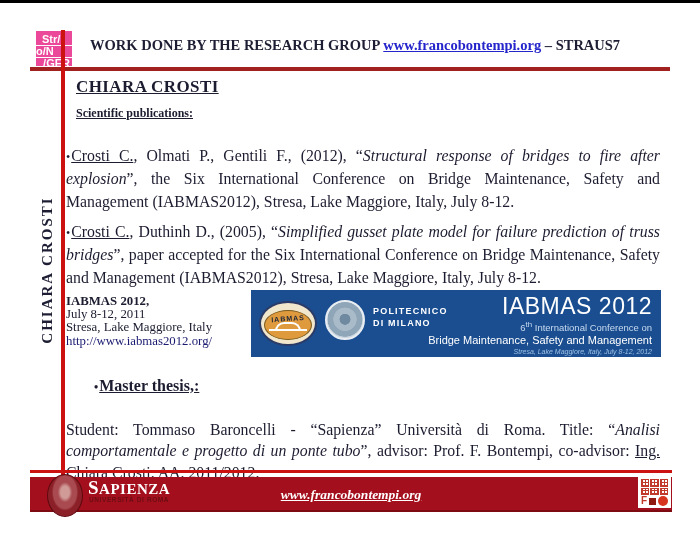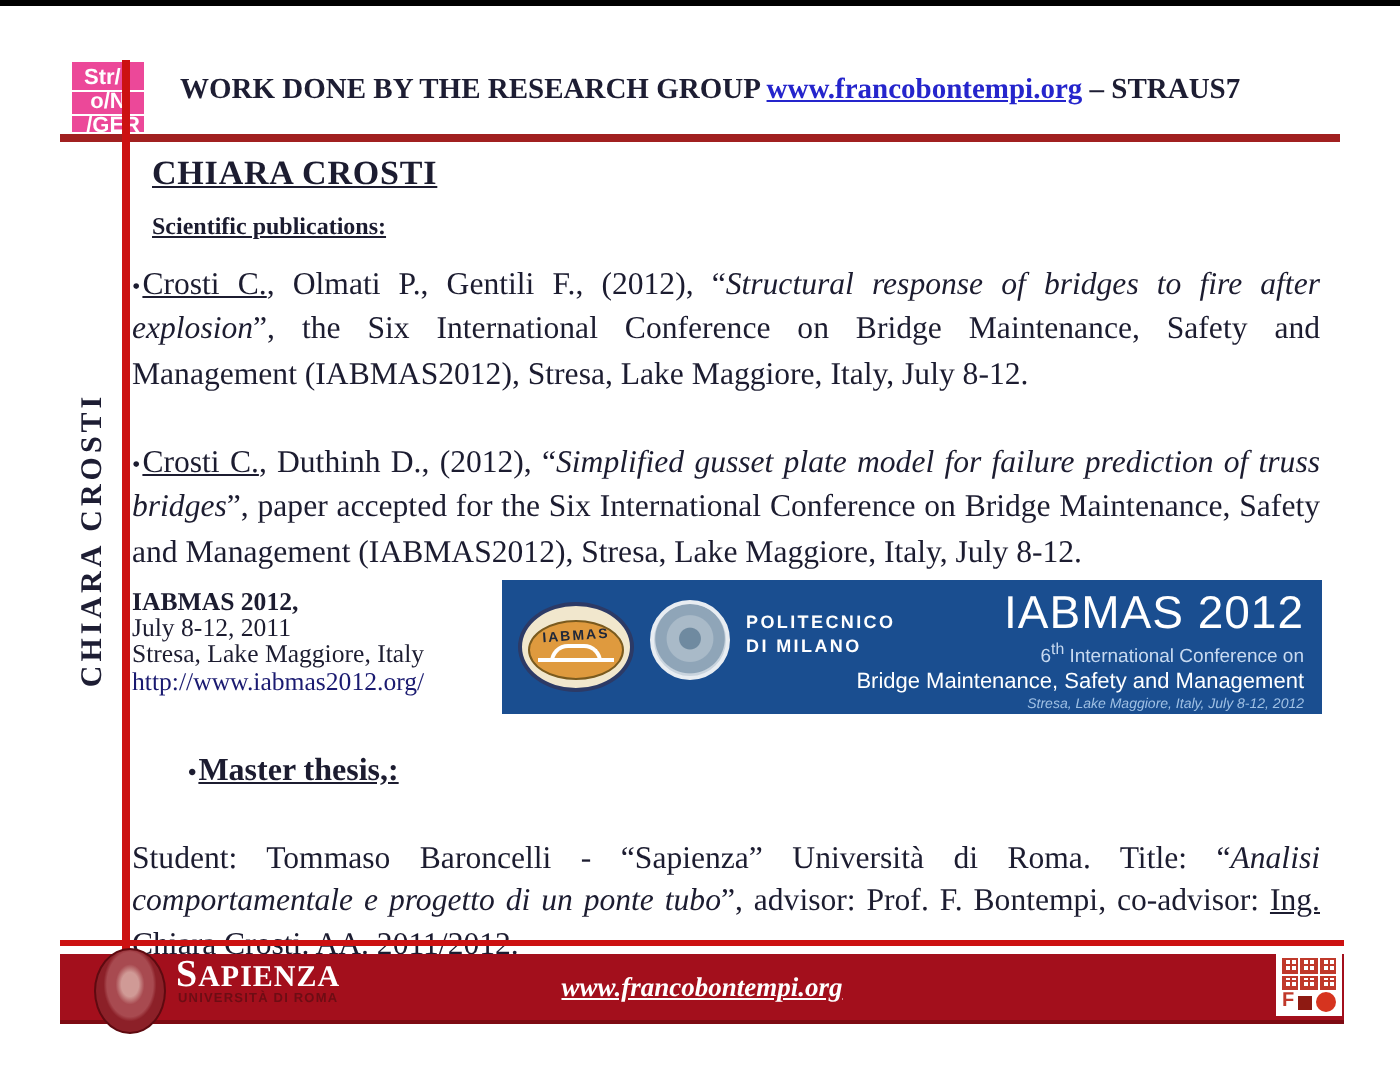--- a/index.html
+++ b/index.html
@@ -5,39 +5,39 @@
   html,body{margin:0;padding:0;background:#ffffff;}
   .slide{position:relative;width:700px;height:542px;background:#fff;overflow:hidden;
          font-family:"Liberation Serif",serif;color:#1c1c30;}
   
   .topline{position:absolute;left:0;top:0;width:700px;height:3px;background:#000;}
   
   .stronger{position:absolute;left:36px;top:31px;width:36px;height:35px;background:#ec4899;
             color:#fff;font-family:"Liberation Sans",sans-serif;font-weight:bold;font-size:11px;
             line-height:11px;box-sizing:border-box;padding-top:3px;}
   .stronger .l1{text-align:left;padding-left:6px;border-bottom:1px solid #fff;}
-  .stronger .l2{text-align:center;border-bottom:1px solid #fff;}
+  .stronger .l2{border-bottom:1px solid #fff;}
   .stronger .l3{text-align:right;padding-right:2px;}
   
   .header-title{position:absolute;left:90px;top:37px;width:580px;font-size:14.5px;font-weight:bold;
                 color:#1d1d33;white-space:nowrap;}
   .header-link{color:#2525cc;text-decoration:underline;cursor:pointer;}
   .hrule{position:absolute;left:30px;top:67px;width:640px;height:4px;background:#a12020;}
   .vrule{position:absolute;left:61px;top:30px;width:4px;height:447px;background:#cc1111;}
   
   .side-wrap{position:absolute;left:47px;top:270px;width:0;height:0;}
   .side-wrap span{position:absolute;transform:translate(-50%,-50%) rotate(-90deg);
                   white-space:nowrap;font-weight:bold;font-size:15px;letter-spacing:2px;color:#1d1d33;}
   
   .page-title{position:absolute;left:76px;top:77px;font-size:17px;font-weight:bold;
               text-decoration:underline;letter-spacing:.4px;}
   .sec-head{position:absolute;left:76px;top:106px;font-size:12px;font-weight:bold;}
   .sec-head .u{text-decoration:underline;}
   .para{position:absolute;left:66px;width:594px;text-align:justify;font-size:15.8px;line-height:22.5px;}
-  .pub1{top:116px;}
+  .pub1{top:129px;}
   .pub2{top:205px;}
   .bullet{font-size:12px;margin-right:1px;}
   .u{text-decoration:underline;}
   .i{font-style:italic;}
   
   .iab-info{position:absolute;left:66px;top:295px;width:182px;font-size:12.8px;line-height:13.2px;}
   .iab-info .b{font-weight:bold;}
   .iab-link{color:#1a1a70;cursor:pointer;text-align:center;}
   
   .banner{position:absolute;left:251px;top:290px;width:410px;height:67px;background:#1a4e90;
@@ -111,21 +111,21 @@
   <div class="side-wrap">
     <span>CHIARA CROSTI</span>
   </div>
 
   <div class="page-title">CHIARA CROSTI</div>
 
   <div class="sec-head"><span class="u">Scientific publications:</span></div>
 
   <p class="para pub1"><span class="bullet">•</span><span class="u">Crosti C.</span><span>, Olmati P., Gentili F., (2012), “</span><span class="i">Structural response of bridges to fire after explosion</span><span>”, the Six International Conference on Bridge Maintenance, Safety and Management (IABMAS2012), Stresa, Lake Maggiore, Italy, July 8-12.</span></p>
 
-  <p class="para pub2"><span class="bullet">•</span><span class="u">Crosti C.</span><span>, Duthinh D., (2012), “</span><span class="i">Simplified gusset plate model for failure prediction of truss bridges</span><span>”, paper accepted for the Six International Conference on Bridge Maintenance, Safety and Management (IABMAS2012), Stresa, Lake Maggiore, Italy, July 8-12.</span></p>
+  <p class="para pub2"><span class="bullet">•</span><span class="u">Crosti C.</span><span>, Duthinh D., (2005), “</span><span class="i">Simplified gusset plate model for failure prediction of truss bridges</span><span>”, paper accepted for the Six International Conference on Bridge Maintenance, Safety and Management (IABMAS2012), Stresa, Lake Maggiore, Italy, July 8-12.</span></p>
 
   <div class="iab-info">
     <div class="b">IABMAS 2012,</div>
     <div>July 8-12, 2011</div>
     <div>Stresa, Lake Maggiore, Italy</div>
     <div><span class="iab-link">http://www.iabmas2012.org/</span></div>
   </div>
 
   <div class="banner">
     <div class="oval">

